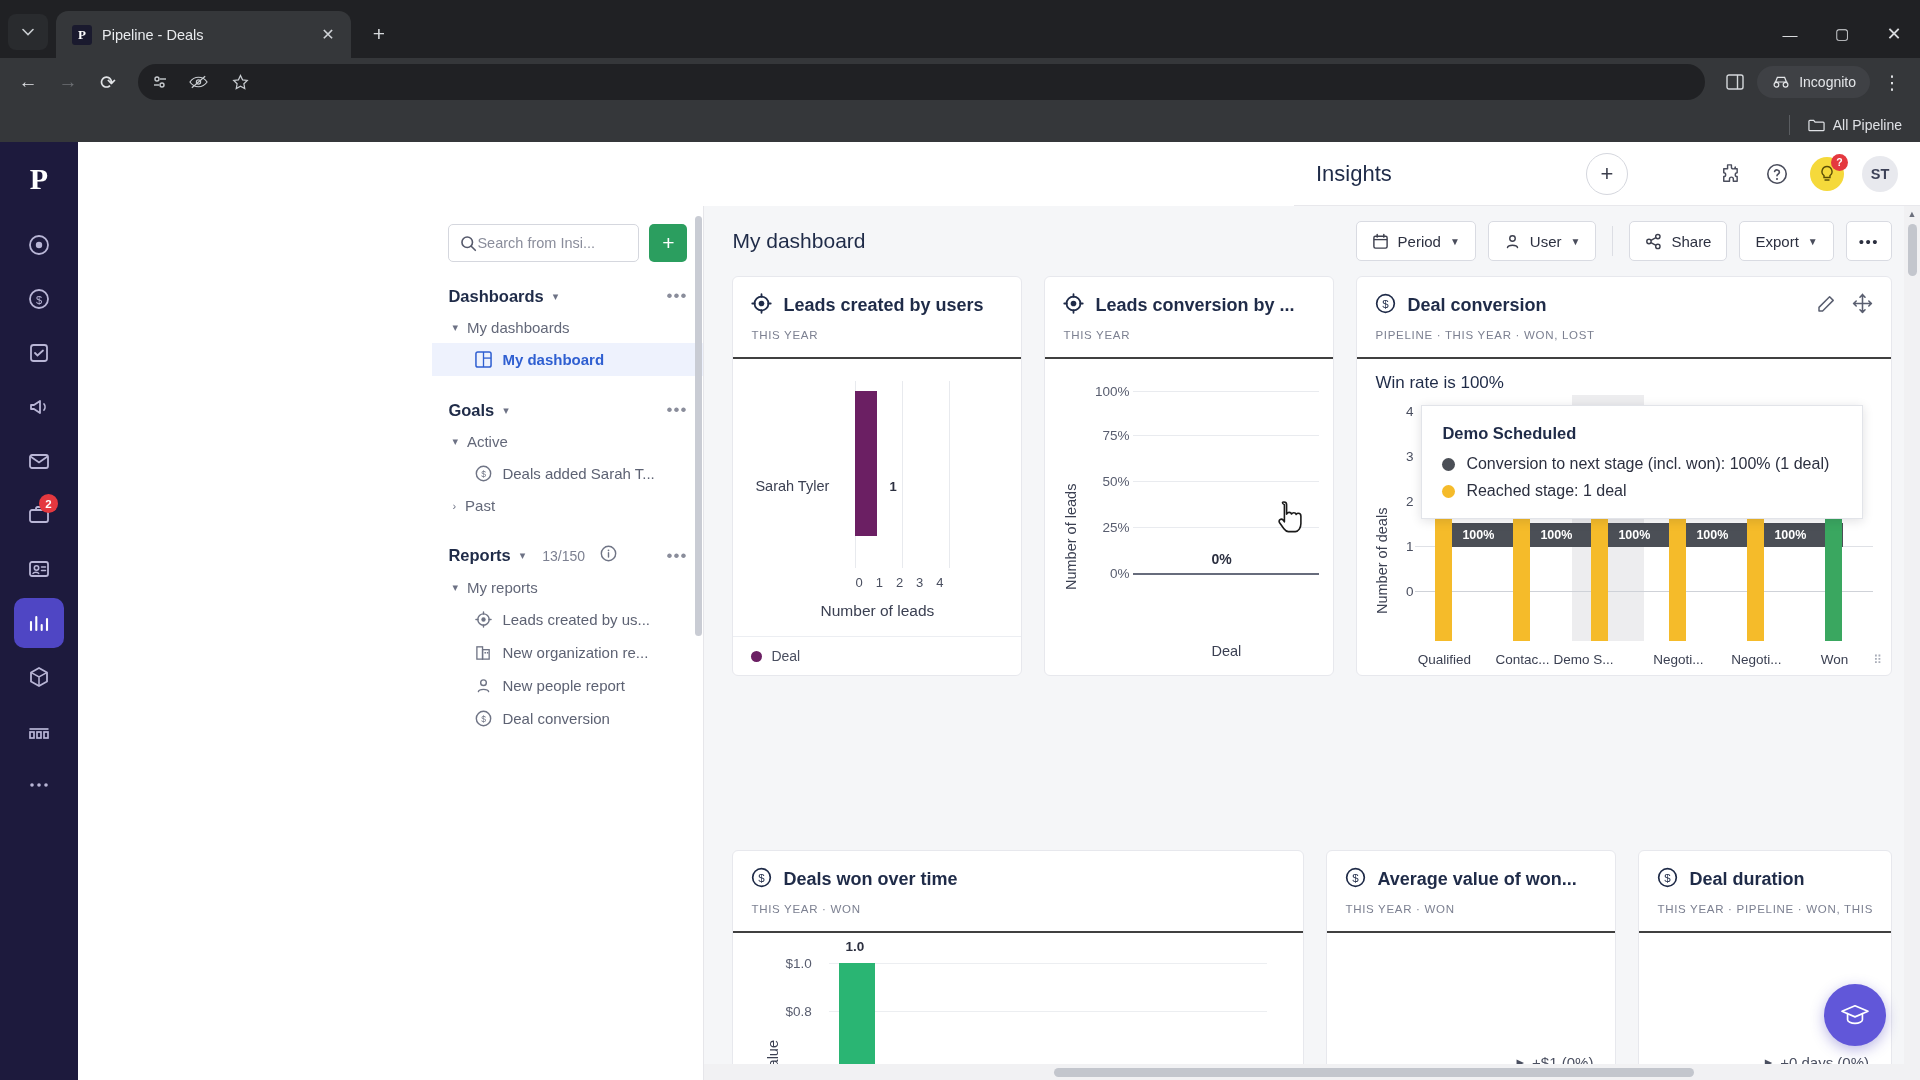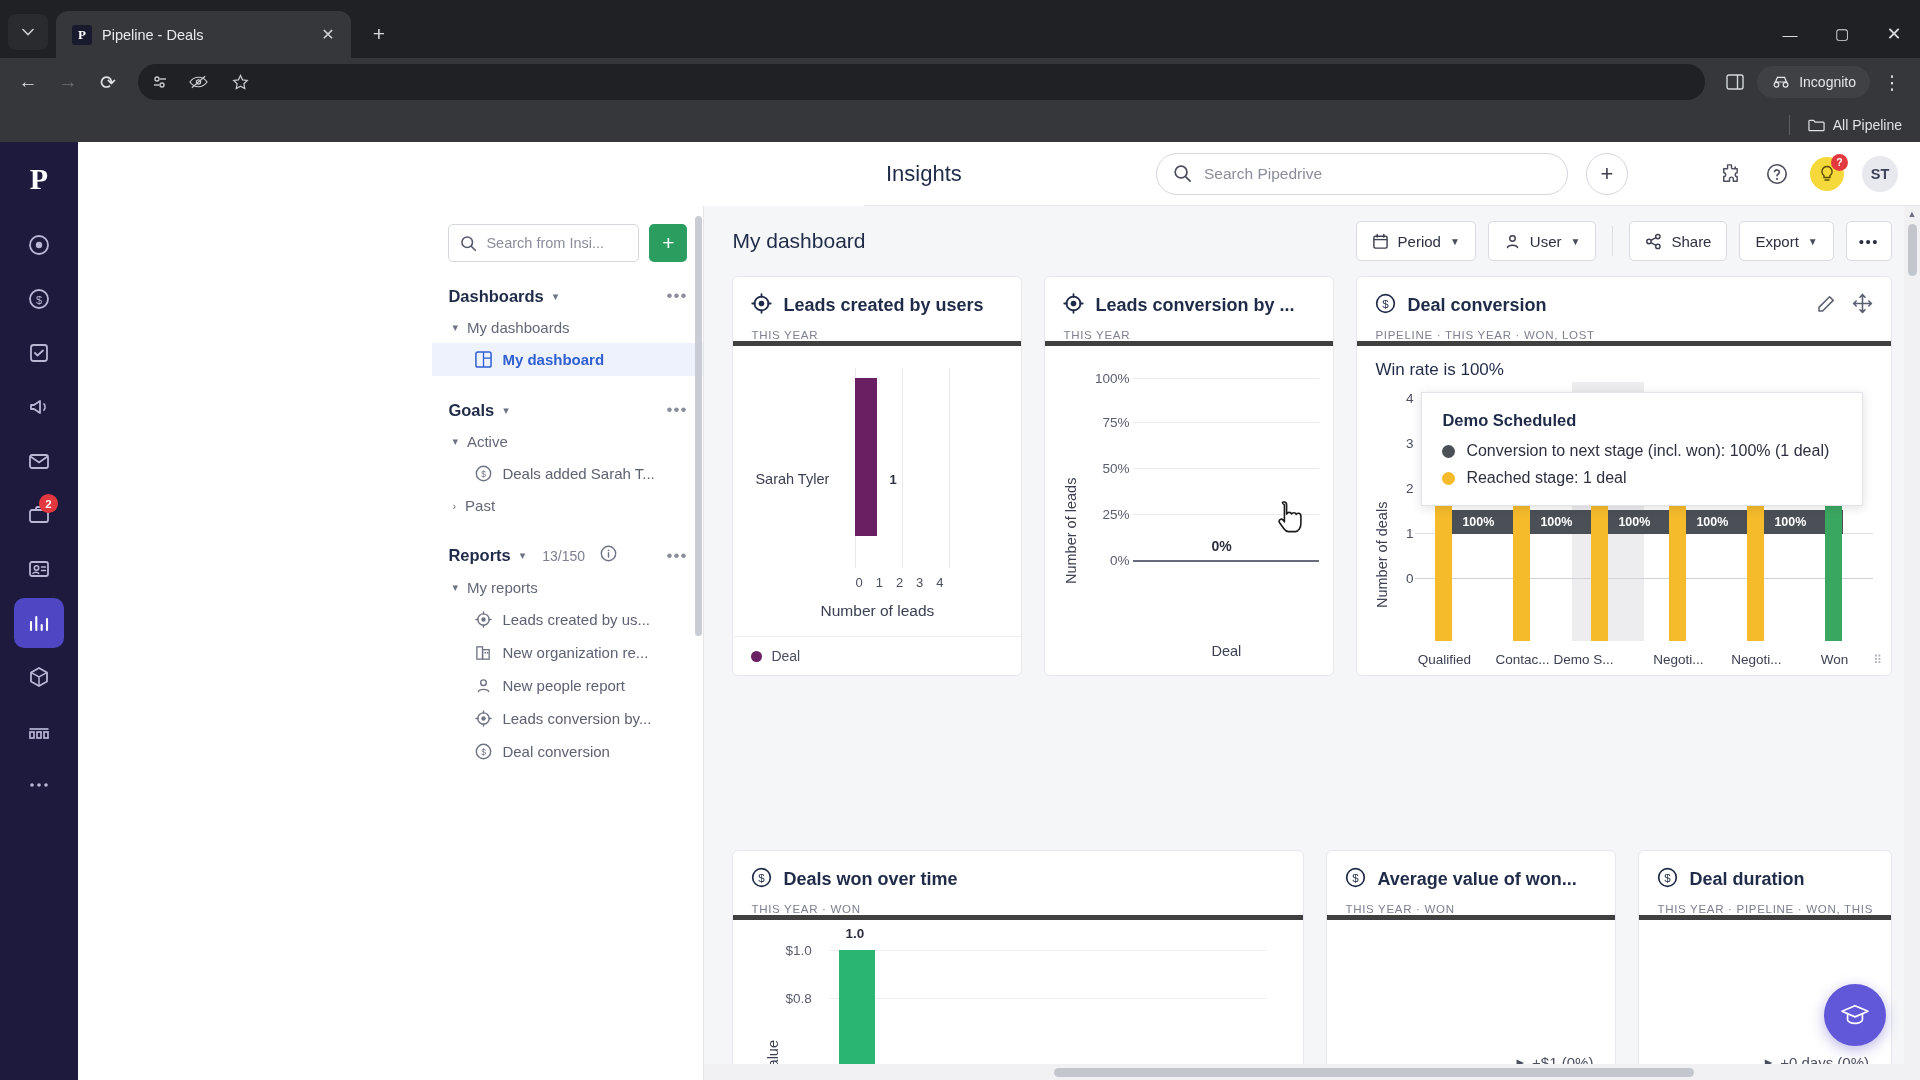--- a/index.html
+++ b/index.html
@@ -127,21 +127,21 @@
   .below { flex: 1; display: flex; min-height: 0; }
 
   
   .sidebar {
     width: 272px; background: #fff; border-right: 1px solid #e6e6ea;
     display: flex; flex-direction: column; flex-shrink: 0; position: relative;
   }
   .sb-search-row { display: flex; gap: 10px; padding: 18px 16px 10px 16px; align-items: center; }
   .sb-search {
     flex: 1; height: 38px; border: 1px solid #d5d7de; border-radius: 5px;
-    display: flex; align-items: center; gap: 9px; padding: 0 11px; color: #8a8d9b; font-size: 14.5px;
+    display: flex; align-items: center; padding: 0 11px; color: #8a8d9b; font-size: 14.5px;
   }
   .sb-add {
     width: 38px; height: 38px; background: #2b9e5f; border-radius: 5px; color: #fff;
     display:flex; align-items:center; justify-content:center; font-size: 21px; font-weight: 300;
   }
   .sb-group-head {
     display: flex; align-items: center; gap: 9px; padding: 14px 16px 6px 16px;
   }
   .sb-group-title { font-size: 16.5px; font-weight: bold; color: #1f2b48; }
   .sb-count { font-size: 14px; color: #7c8091; margin-left: 8px; }
@@ -177,21 +177,21 @@
 
   .cards {
     flex: 1; padding: 0 28px 0 28px; display: grid;
     grid-template-columns: 290px 290px 1fr; grid-auto-rows: 400px;
     gap: 22px; align-content: start; overflow: hidden;
   }
   .card {
     background: #fff; border: 1px solid #e7e8ed; border-radius: 6px;
     display: flex; flex-direction: column; overflow: hidden; position: relative;
   }
-  .card-head { padding: 16px 18px 0 18px; border-bottom: 5px solid #404040; }
+  .card-head { padding: 16px 18px 16px 18px; border-bottom: 2px solid #404040; }
   .card-title-row { display: flex; align-items: center; gap: 11px; }
   .card-title { font-size: 18px; font-weight: bold; color: #1f2b48; white-space: nowrap; overflow: hidden; }
   .card-head-actions { margin-left: auto; display: flex; gap: 16px; align-items: center; color: #5a5f70; }
   .card-meta { margin-top: 11px; font-size: 11.5px; color: #7c8091; letter-spacing: .7px; }
   .card-body { flex: 1; position: relative; padding: 10px 14px; min-height: 0; }
   .card-foot { border-top: 1px solid #eceef2; padding: 11px 18px; display: flex; align-items: center; gap: 9px; }
   .legend-dot { width: 11px; height: 11px; border-radius: 50%; background: #6b1f63; }
   .legend-label { font-size: 14px; color: #4a4f60; }
 
   
@@ -448,27 +448,20 @@
             <circle cx="19" cy="5" r="1.8" fill="currentColor"></circle>
           </svg>
       </div>
     </div>
 
     <div class="content">
 
       <div class="topbar">
         <div class="topbar-title">Insights</div>
         <div class="search-wrap">
-          <div class="search-box">
-            <svg width="19" height="19" viewBox="0 0 20 20">
-                <circle cx="8.5" cy="8.5" r="6.2" stroke="#4a4d5c" stroke-width="1.8" fill="none"></circle>
-                <line x1="13.2" y1="13.2" x2="18" y2="18" stroke="#4a4d5c" stroke-width="1.8" stroke-linecap="round"></line>
-              </svg>
-            <span class="search-ph">Search Pipedrive</span>
-          </div>
           <div class="plus-circle">+</div>
         </div>
         <div class="topbar-right">
           <div class="tb-ico">
             <svg width="23" height="23" viewBox="0 0 24 24">
                 <path d="M10 3h4v2.2a2 2 0 104 0V7h2v4.2a2 2 0 100 4V20h-4v-2.2a2 2 0 10-4 0V20H6v-4.8a2 2 0 100-4V7h4z" stroke="#4a4d5c" stroke-width="1.5" fill="none" stroke-linejoin="round"></path>
               </svg>
           </div>
           <div class="tb-ico">
             <svg width="24" height="24" viewBox="0 0 24 24">
@@ -585,30 +578,20 @@
             <span>New organization re...</span>
           </div>
           <div class="sb-leaf">
             <span class="lico">
               <svg width="17" height="17" viewBox="0 0 18 18">
                   <circle cx="9" cy="6" r="3" stroke="#6f7485" stroke-width="1.5" fill="none"></circle>
                   <path d="M3.6 15.5c.8-3.2 10-3.2 10.8 0" stroke="#6f7485" stroke-width="1.5" fill="none" stroke-linecap="round"></path>
                 </svg>
             </span>
             <span>New people report</span>
-          </div>
-          <div class="sb-leaf">
-            <span class="lico">
-              <svg width="17" height="17" viewBox="0 0 18 18">
-                  <circle cx="9" cy="9" r="6" stroke="#6f7485" stroke-width="1.5" fill="none"></circle>
-                  <circle cx="9" cy="9" r="2.3" fill="#6f7485"></circle>
-                  <path d="M9 1v2.2M9 14.8V17M1 9h2.2M14.8 9H17" stroke="#6f7485" stroke-width="1.5" stroke-linecap="round"></path>
-                </svg>
-            </span>
-            <span>Leads conversion by...</span>
           </div>
           <div class="sb-leaf">
             <span class="lico">
               <svg width="17" height="17" viewBox="0 0 18 18">
                   <circle cx="9" cy="9" r="7.6" stroke="#6f7485" stroke-width="1.5" fill="none"></circle>
                   <text x="9" y="12.5" font-size="9" text-anchor="middle" fill="#6f7485" font-family="Liberation Sans">$</text>
                 </svg>
             </span>
             <span>Deal conversion</span>
           </div>

